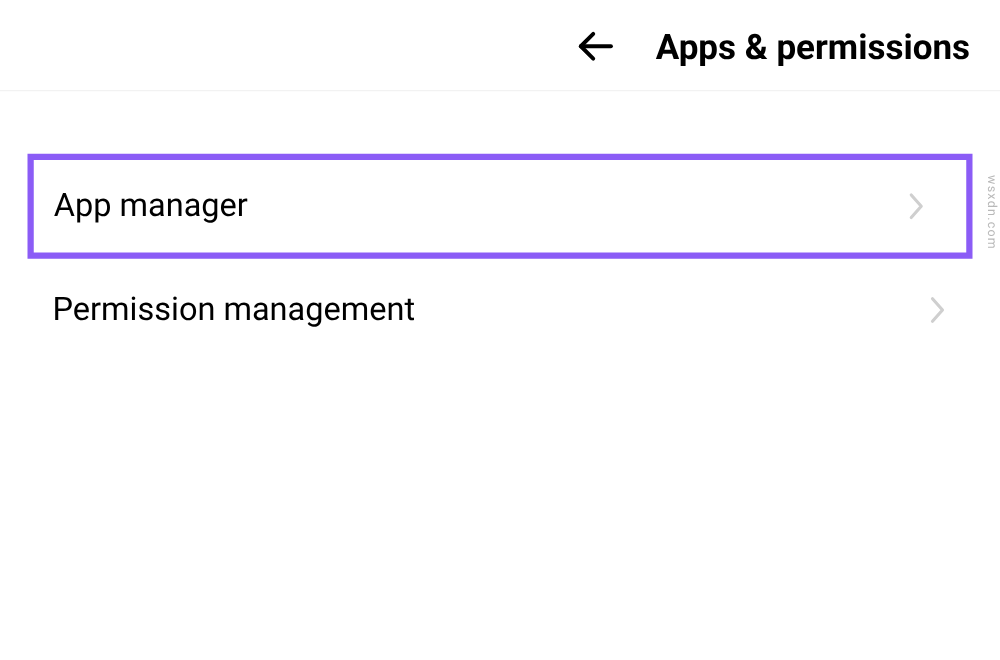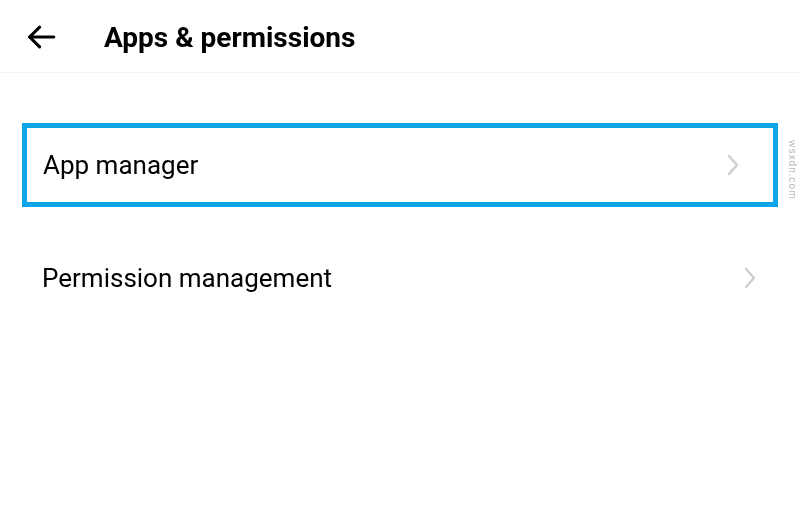--- a/index.html
+++ b/index.html
@@ -8,21 +8,22 @@
       background: #ffffff;
       width: 800px;
       height: 528px;
       color: #000;
       position: relative;
     }
     .header {
       display: flex;
       align-items: center;
       padding: 20px 24px 18px 24px;
-      gap: 46px;
+      gap: 32px;
+      justify-content: flex-end;
     }
     .back-arrow {
       width: 34px;
       height: 34px;
       display: flex;
       align-items: center;
       justify-content: center;
       cursor: pointer;
     }
     .title {
@@ -41,24 +42,23 @@
     .list {
       padding: 0;
     }
     .list-item {
       display: flex;
       align-items: center;
       justify-content: space-between;
       padding: 26px 42px 26px 42px;
       cursor: pointer;
       position: relative;
-      margin-top: 30px;
     }
     .list-item.highlighted {
-      border: 5px solid #0ea5e9;
+      border: 5px solid #8b5cf6;
       margin: 0 22px 0 22px;
       padding: 22px 32px 22px 16px;
     }
     .item-label {
       font-size: 26px;
       font-weight: 400;
       color: #000;
     }
     .chevron {
       width: 16px;

